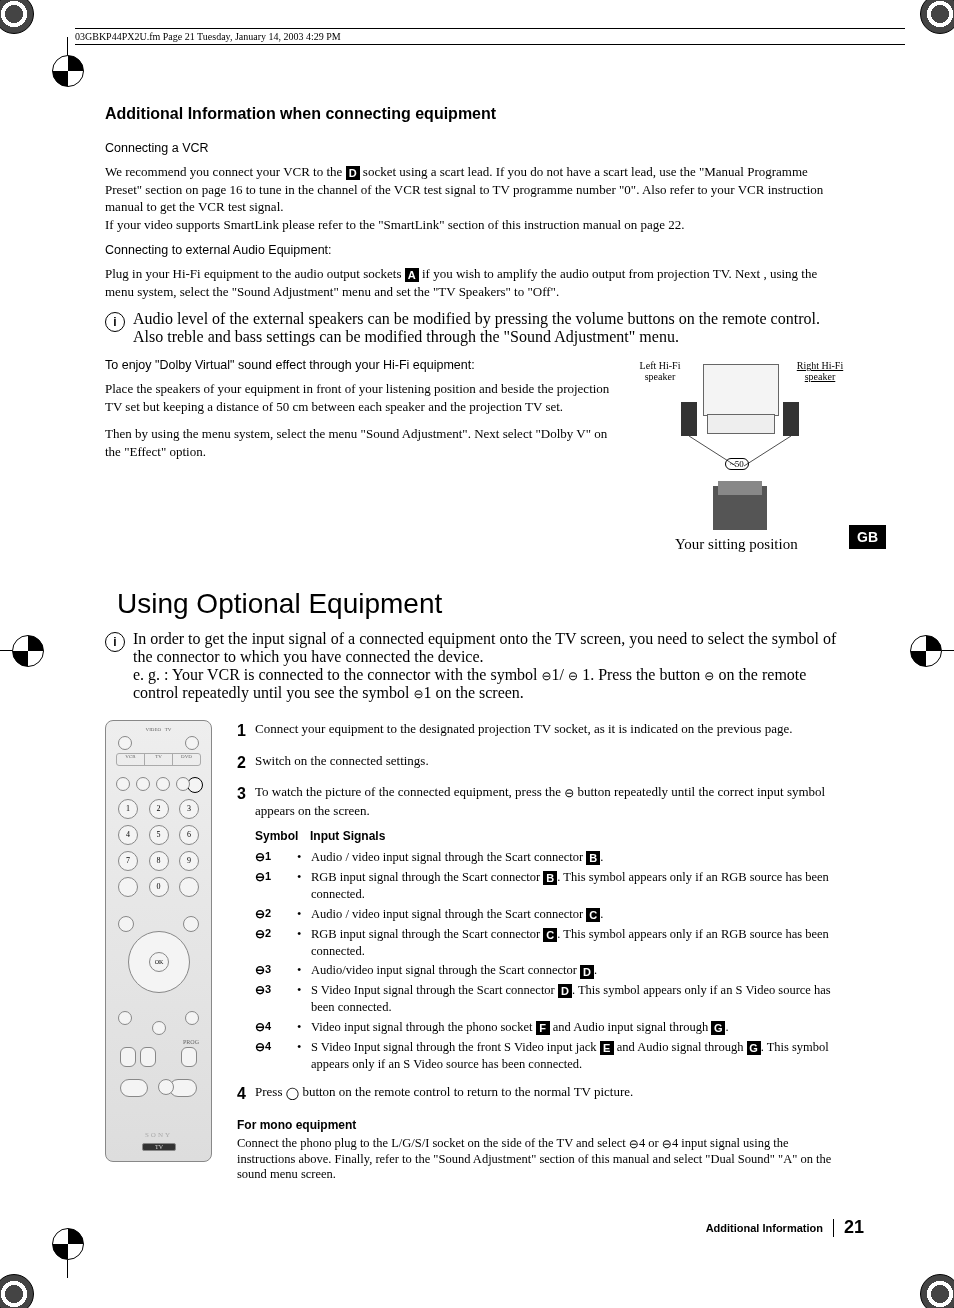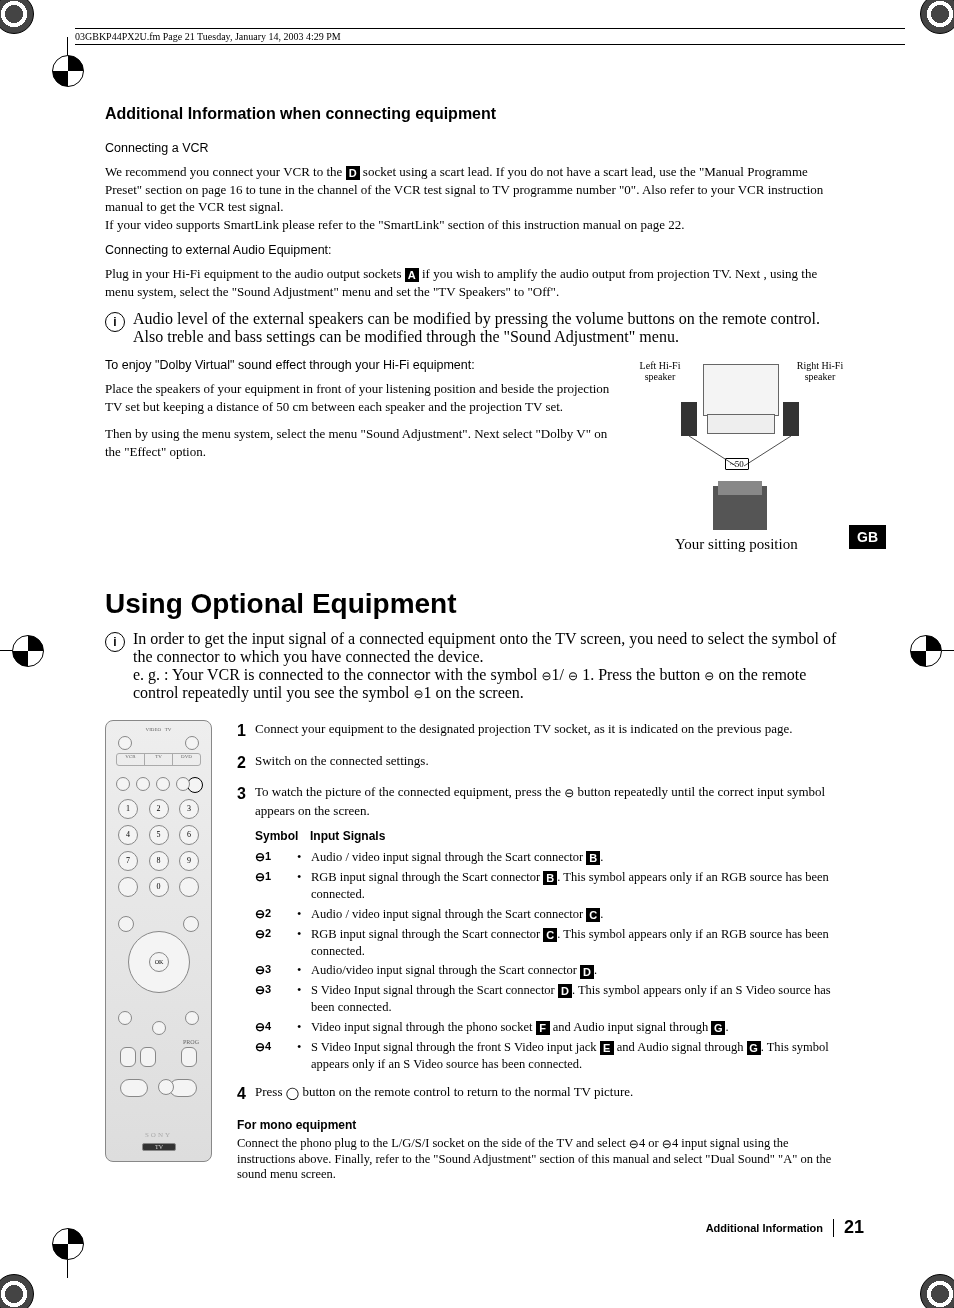--- a/index.html
+++ b/index.html
@@ -114,23 +114,23 @@
     font-size: 10px;
     text-align: center;
     position: relative;
     height: 200px;
   }
   .speaker-label { position: absolute; font-size: 10px; line-height: 1.1; width: 50px; }
   .tv-box { position: absolute; border: 1px solid #666; background: #f4f4f4; }
   .spk { position: absolute; background: #333; }
   h1.big {
     font-family: Arial, Helvetica, sans-serif;
-    font-weight: 700;
+    font-weight: 400;
     font-size: 28px;
-    margin: 30px 0 10px 0;
+    margin: 30px 0 10px 12px;
   }
   .gb-tab {
     position: absolute;
     right: -26px;
     top: 525px;
     background: #000;
     color: #fff;
     font-family: Arial, sans-serif;
     font-weight: bold;
     font-size: 14px;
@@ -269,30 +269,30 @@
     </div>
 
     <div class="dolby-block">
       <div class="dolby-text">
         <h3 class="sub">To enjoy "Dolby Virtual" sound effect through your Hi-Fi equipment:</h3>
         <p class="body">Place the speakers of your equipment in front of your listening position and beside the projection TV set but keeping a distance of 50 cm between each speaker and the projection TV set.</p>
         <p class="body">Then by using the menu system, select the menu "Sound Adjustment". Next select "Dolby V" on the "Effect" option.</p>
       </div>
       <div class="dolby-fig">
         <div class="speaker-label" style="top:2px;left:0;">Left Hi-Fi speaker</div>
-        <div class="speaker-label" style="top:2px;right:0;">Right Hi-Fi speaker</div>
+        <div class="speaker-label" style="top:2px;right:0;text-decoration:underline;">Right Hi-Fi speaker</div>
         <div class="tv-box" style="top:6px;left:68px;width:74px;height:50px;"></div>
         <div class="tv-box" style="top:56px;left:72px;width:66px;height:18px;background:#eee;"></div>
         <div class="spk" style="top:44px;left:46px;width:16px;height:34px;"></div>
         <div class="spk" style="top:44px;right:46px;width:16px;height:34px;"></div>
         <svg style="position:absolute;top:78px;left:46px;" width="118" height="40">
           <line x1="8" y1="0" x2="55" y2="30" stroke="#000" stroke-width="0.7"></line>
           <line x1="110" y1="0" x2="63" y2="30" stroke="#000" stroke-width="0.7"></line>
         </svg>
-        <div style="position:absolute;top:100px;left:90px;border:0.7px solid #000;border-radius:1px;font-size:9px;padding:0 4px;">~50</div>
+        <div style="position:absolute;top:100px;left:90px;border:0.7px solid #000;border-radius:6px;font-size:9px;padding:0 4px;">~50</div>
         <div class="spk" style="top:128px;left:78px;width:54px;height:44px;background:#555;"></div>
         <div class="tv-box" style="top:123px;left:83px;width:44px;height:14px;background:#888;border:none;"></div>
         <div style="position:absolute;top:178px;left:40px;font-size:15px;">Your sitting position</div>
       </div>
     </div>
 
     <h1 class="big">Using Optional Equipment</h1>
 
     <div class="info-row">
       <div class="info-icon">i</div>

